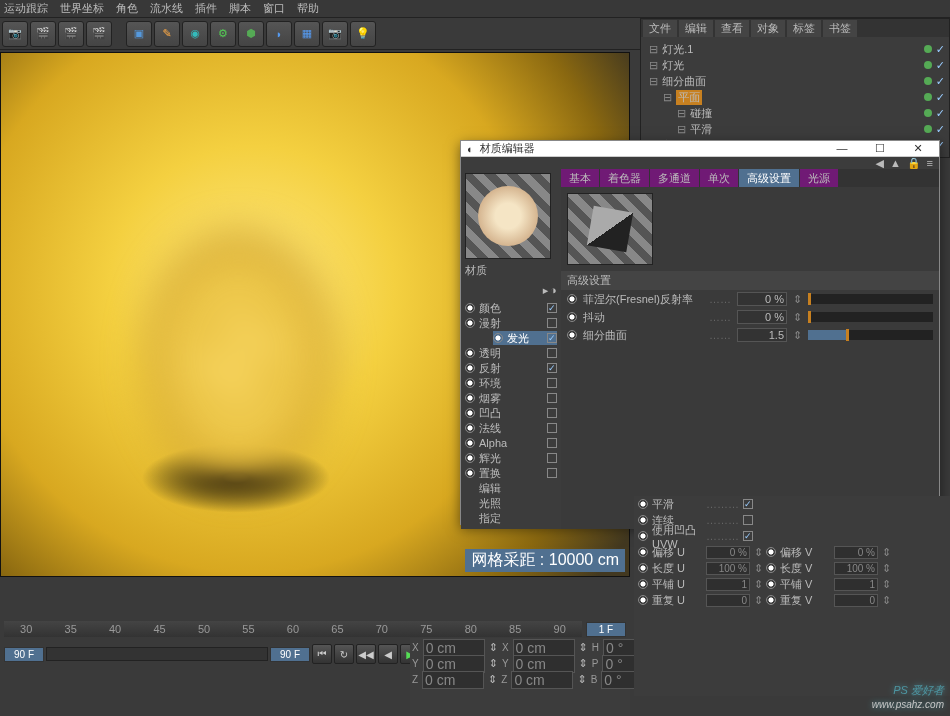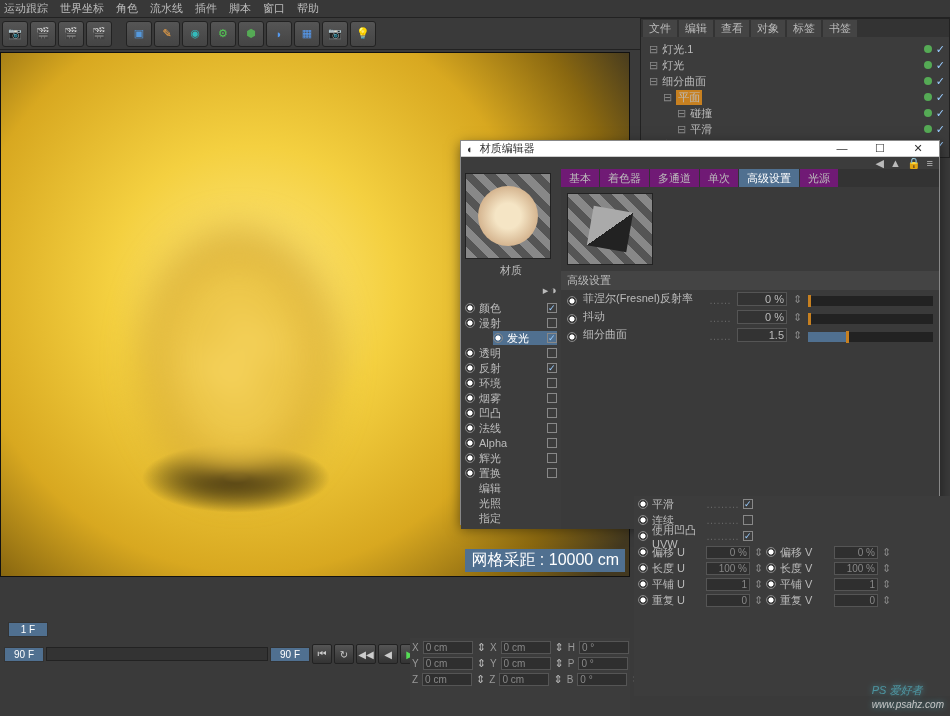--- a/index.html
+++ b/index.html
@@ -25,37 +25,37 @@
 .hl { background: #c78020; padding: 0 2px; }
 
 .dialog { position: absolute; left: 460px; top: 140px; width: 480px; height: 385px; background: #eee; border: 1px solid #888; box-shadow: 0 4px 12px rgba(0,0,0,0.5); display: flex; flex-direction: column; }
 .titlebar { height: 24px; background: #fff; display: flex; align-items: center; padding: 0 6px; border-bottom: 1px solid #ccc; color: #333; }
 .titlebar .wbtn { margin-left: auto; display: flex; gap: 8px; }
 .titlebar .wbtn span { width: 30px; text-align: center; cursor: pointer; }
 .dlg-body { flex: 1; background: #3c3c3c; display: flex; }
 .dlg-left { width: 100px; background: #3c3c3c; padding: 4px; }
 .mat-prev { width: 86px; height: 86px; background: repeating-linear-gradient(45deg, #888 0 8px, #555 8px 16px); border: 1px solid #222; margin-bottom: 4px; display: flex; align-items: center; justify-content: center; }
 .mat-knot { width: 60px; height: 60px; background: radial-gradient(circle, #f5e5c5 30%, #d5b590 70%); border-radius: 50%; }
-.mat-name { color: #bbb; margin-bottom: 6px; text-align: center; }
+.mat-name { color: #bbb; margin-bottom: 6px; }
 .chan-list { display: flex; flex-direction: column; gap: 1px; }
 .chan-row { display: flex; align-items: center; height: 14px; gap: 4px; color: #bbb; justify-content: space-between; }
 .chan-row.sel { background: #507090; color: #fff; margin-left: 28px; }
 .radio { width: 10px; height: 10px; border: 1px solid #888; border-radius: 50%; display: inline-block; }
 .radio.on { background: radial-gradient(#fff 40%, transparent 50%); }
 .cbox { width: 10px; height: 10px; border: 1px solid #888; display: inline-block; }
 .cbox.on::after { content: '✓'; font-size: 9px; color: #9cf; position: relative; top: -3px; }
 
 .dlg-right { flex: 1; background: #3a3a3a; padding: 0; }
 .dlg-tabs { display: flex; height: 18px; background: #333; gap: 1px; }
 .dlg-tabs span { padding: 2px 8px; background: #701a75; color: #bbb; }
 .dlg-tabs span.active { background: #507090; color: #fff; }
 .cube-prev { width: 86px; height: 72px; margin: 6px; background: repeating-linear-gradient(45deg, #888 0 8px, #555 8px 16px); border: 1px solid #222; display: flex; align-items: center; justify-content: center; }
 .cube { width: 40px; height: 40px; background: linear-gradient(135deg, #aaa 50%, #222 50%); transform: rotate(10deg); }
 .section-hdr { background: #444; padding: 2px 6px; color: #bbb; }
-.param-row { display: flex; align-items: flex-end; padding: 2px 6px; gap: 6px; height: 18px; }
+.param-row { display: flex; align-items: center; padding: 2px 6px; gap: 6px; height: 18px; }
 .param-row label { width: 120px; color: #bbb; }
 .dots { flex: 0 0 auto; color: #666; }
 .numfield { width: 50px; background: #333; border: 1px solid #555; color: #bbb; padding: 0 2px; text-align: right; }
 .slider { flex: 1; height: 10px; background: #222; position: relative; }
 .slider .fill { position: absolute; left: 0; top: 0; height: 100%; background: #507090; }
 .slider .handle { position: absolute; top: -1px; width: 3px; height: 12px; background: #c78020; }
 
 .bottom-panels { position: absolute; left: 634px; bottom: 20px; width: 316px; height: 200px; background: #3c3c3c; }
 .bp-row { display: flex; align-items: center; padding: 1px 4px; gap: 4px; height: 16px; font-size: 10px; }
 .bp-row label { width: 50px; }
@@ -64,25 +64,25 @@
 
 .timeline { position: absolute; left: 0; bottom: 76px; width: 630px; height: 22px; background: #3a3a3a; display: flex; align-items: center; padding: 0 4px; }
 .tl-ruler { flex: 1; height: 16px; background: linear-gradient(#444,#333); position: relative; display: flex; justify-content: space-around; align-items: center; font-size: 9px; color: #999; }
 .transport { position: absolute; left: 0; bottom: 50px; width: 630px; height: 24px; background: #3a3a3a; display: flex; align-items: center; padding: 0 4px; gap: 2px; }
 .timefield { width: 40px; background: #507090; color: #fff; border: 1px solid #333; text-align: center; padding: 1px; font-size: 10px; }
 .pbtn { width: 20px; height: 20px; background: linear-gradient(#555,#333); border: 1px solid #222; border-radius: 2px; display: flex; align-items: center; justify-content: center; color: #ccc; font-size: 10px; }
 
 .coords { position: absolute; left: 410px; bottom: 0; width: 220px; height: 78px; background: #3c3c3c; padding: 2px; }
 .coord-row { display: flex; gap: 4px; height: 15px; align-items: center; margin-bottom: 1px; }
 .coord-row label { width: 12px; color: #999; font-size: 10px; }
-.cfield { width: 50px; background: #2f2f2f; border: 1px solid #555; color: #888; font-size: 10px; padding: 0 2px; }
+.cfield { width: 62px; background: #2f2f2f; border: 1px solid #555; color: #888; font-size: 14px; padding: 0 2px; }
 .dd { background: #444; border: 1px solid #555; color: #bbb; padding: 0 4px; font-size: 10px; }
 .apply-btn { background: #507090; color: #fff; border: none; padding: 1px 10px; font-size: 10px; }
 
-.watermark { position: absolute; right: 6px; bottom: 6px; color: #5bc; font-size: 18px; font-style: italic; opacity: 0.7; text-shadow: 0 0 6px #5bc; }
+.watermark { position: absolute; right: 6px; bottom: 6px; color: #5bc; font-size: 18px; font-style: italic; opacity: 0.7; text-shadow: 0 0 6px #5bc; text-align: right; }
 .watermark small { display: block; font-size: 10px; color: #fff; }
 </style>
 </head>
 <body>
 
 <div class="menubar">
   <span>运动跟踪</span>
   <span>世界坐标</span>
   <span>角色</span>
   <span>流水线</span>
@@ -324,20 +324,35 @@
               <div class="fill" style="width:30%"></div>
               <div class="handle" style="left:30%"></div>
             </div>
           </div>
         </div>
     </div>
   </div>
 </div>
 
 <div class="timeline">
+  <div class="tl-ruler" id="tlruler">
+      <span>30</span>
+      <span>35</span>
+      <span>40</span>
+      <span>45</span>
+      <span>50</span>
+      <span>55</span>
+      <span>60</span>
+      <span>65</span>
+      <span>70</span>
+      <span>75</span>
+      <span>80</span>
+      <span>85</span>
+      <span>90</span>
+    </div>
   <input class="timefield" style="margin-left: 4px;" value="1 F">
 </div>
 
 <div class="transport">
   <input class="timefield" value="90 F" style="">
   <div style="flex:1;height:14px;background:#333;border:1px solid #222"></div>
   <input class="timefield" value="90 F" style="">
   <div class="pbtn">⏮</div>
   <div class="pbtn">↻</div>
   <div class="pbtn">◀◀</div>

